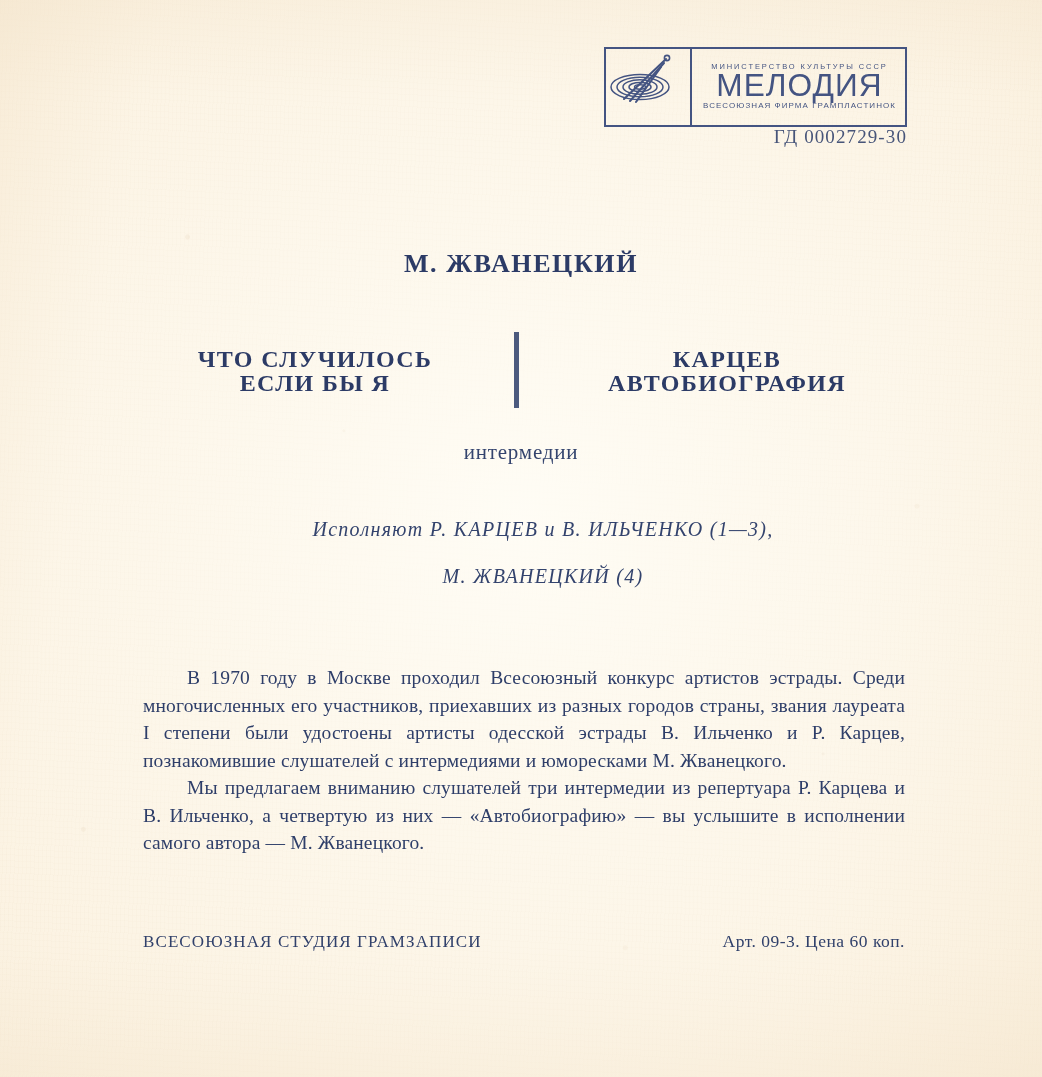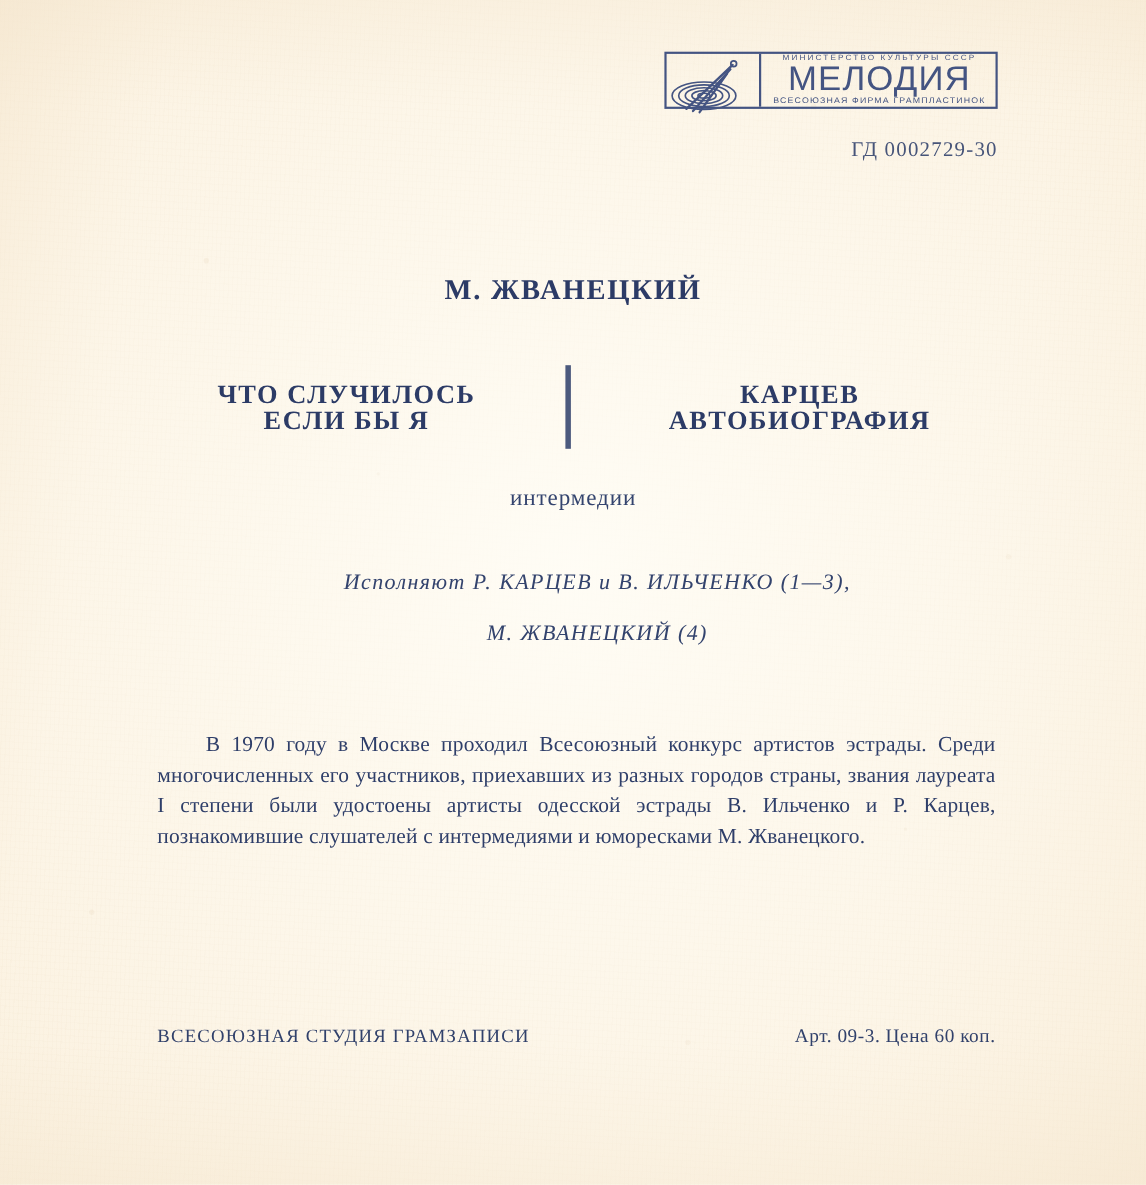--- a/index.html
+++ b/index.html
@@ -63,21 +63,21 @@
       radial-gradient(circle at 33% 40%, rgba(188,152,110,.10) 0 1px, transparent 2px),
       radial-gradient(circle at 79% 70%, rgba(188,152,110,.11) 0 1px, transparent 2px);
   }
 
   
   .logo-block {
     position: absolute;
     left: 604px;
     top: 47px;
     width: 303px;
-    height: 52px;
+    height: 80px;
     border: 2px solid #35477a;
     box-sizing: border-box;
     display: flex;
     align-items: stretch;
     opacity: .92;
   }
   .logo-mark {
     width: 84px;
     border-right: 2px solid #35477a;
     position: relative;
@@ -293,20 +293,21 @@
 
   <div class="genre">интермедии</div>
 
   <div class="performers">
     <div class="line">Исполняют Р. КАРЦЕВ и В. ИЛЬЧЕНКО (1—3),</div>
     <div class="line">М. ЖВАНЕЦКИЙ (4)</div>
   </div>
 
   <div class="body-copy">
     <p>В 1970 году в Москве проходил Всесоюзный конкурс артистов эстрады. Среди многочисленных его участников, приехавших из разных городов страны, звания лауреата I степени были удостоены артисты одесской эстрады В. Ильченко и Р. Карцев, познакомившие слушателей с интермедиями и юморесками М. Жванецкого.</p>
+    <p>Мы предлагаем вниманию слушателей три интермедии из репертуара Р. Карцева и В. Ильченко, а четвертую из них — «Автобиографию» — вы услышите в исполнении самого автора — М. Жванецкого.</p>
   </div>
 
   <div class="footer">
     <div class="studio">ВСЕСОЮЗНАЯ СТУДИЯ ГРАМЗАПИСИ</div>
     <div class="price">Арт. 09-3. Цена 60 коп.</div>
   </div>
 
 </div>
 
 </body></html>

